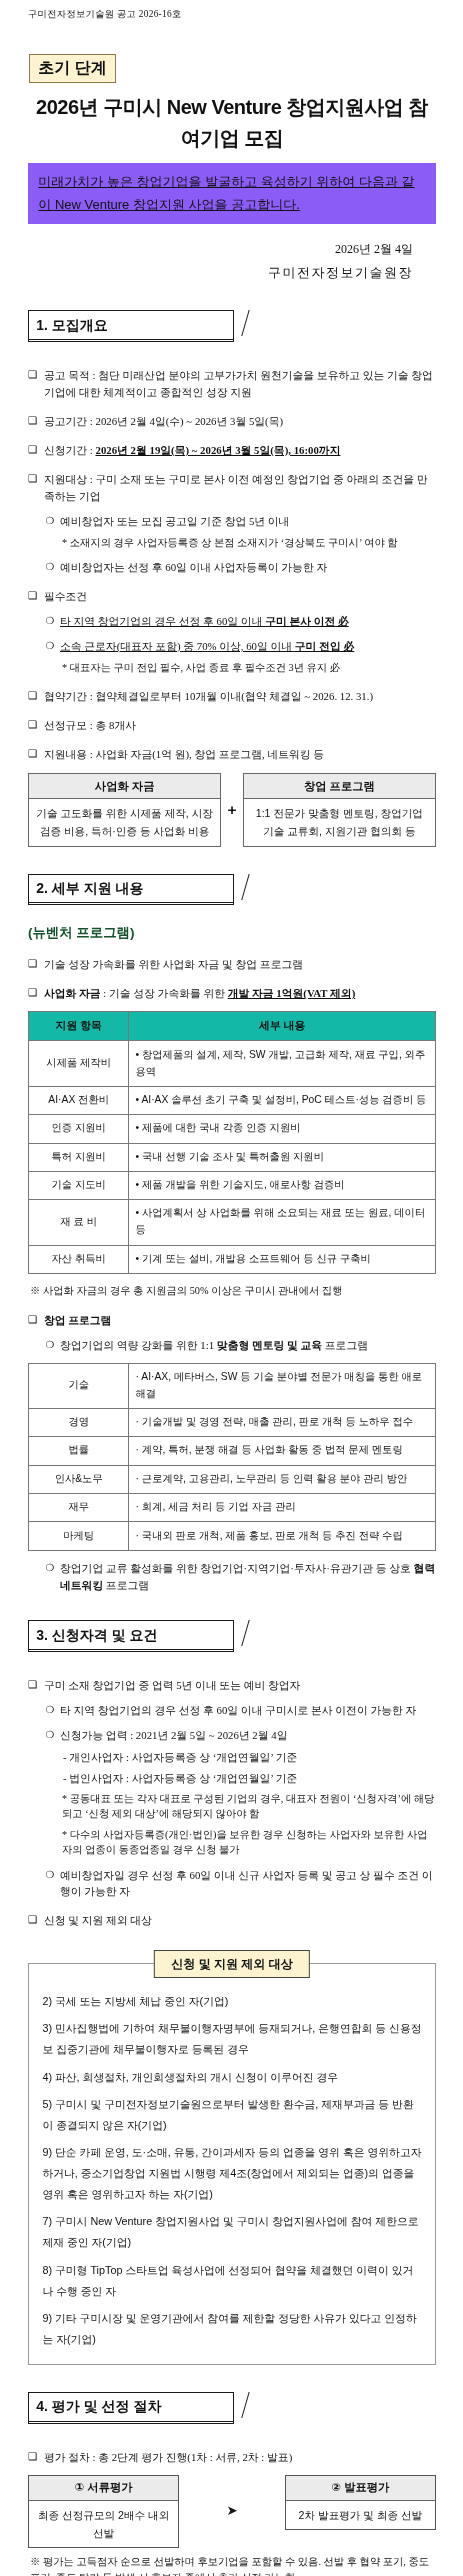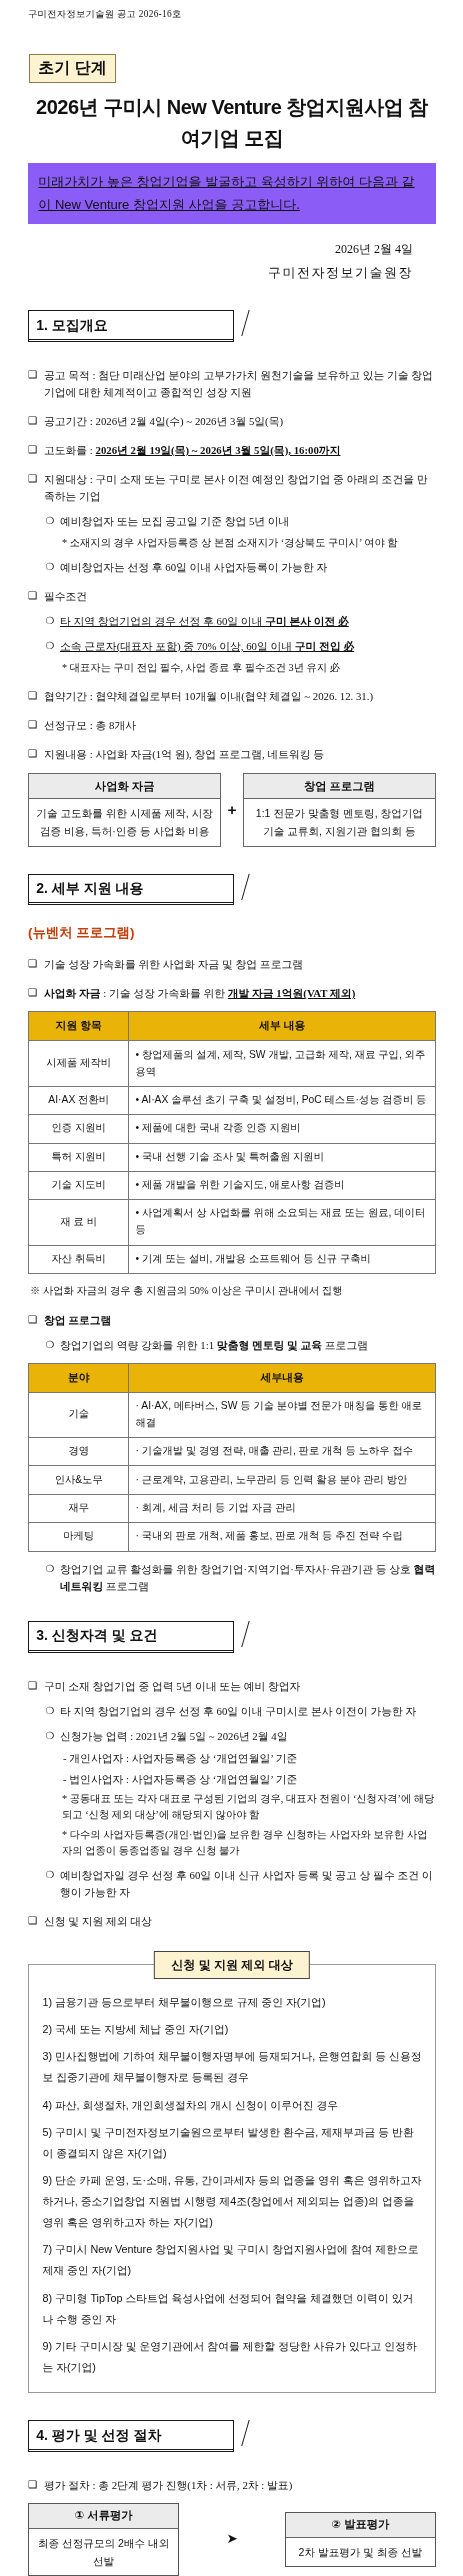--- a/index.html
+++ b/index.html
@@ -23,40 +23,40 @@
          border-right:1px solid #1a1a1a;transform:skewX(-16deg);}
   .b1{display:flex;gap:6.7px;margin:12.4px 0 5.2px;}
   .b1 .mk{flex:0 0 auto;font-size:10.3px;}
   .b2{display:flex;gap:5.7px;margin:8.2px 0 5.2px 17.5px;}
   .b2 .mk{flex:0 0 auto;font-size:9.8px;}
   .note{margin:5.2px 0 5.2px 25px;font-size:10.3px;}
   .note2{margin:4.1px 0 4.1px 34px;font-size:10.3px;}
   .dash{margin:4.1px 0 4.1px 35px;font-size:10.8px;}
   .ul{text-decoration:underline;}
   .bd{font-weight:bold;}
-  .navy{color:#c2410c;}
+  .navy{color:#14532d;}
   .fund-row{display:flex;align-items:stretch;margin:10.3px 0 3.1px;}
   .fbox{flex:1;border:0.8px solid #666;background:#fff;}
   .fh{background:#EBEBEB;text-align:center;font-family:"Liberation Sans","DejaVu Sans",sans-serif;
       font-weight:bold;font-size:11.3px;padding:3.1px 2.1px;border-bottom:1.5px double #666;}
   .fb{padding:5.2px 7.2px;text-align:center;font-size:10.6px;line-height:1.7;
       font-family:"Liberation Sans","DejaVu Sans",sans-serif;}
   .plus{align-self:center;font-size:15.5px;font-weight:bold;padding:0 6.2px;
         font-family:"Liberation Sans","DejaVu Sans",sans-serif;}
   table{border-collapse:collapse;width:100%;margin:9.3px 0;font-family:"Liberation Sans","DejaVu Sans",sans-serif;}
   th,td{border:0.8px solid #777;padding:5.2px 6.2px;font-size:10.3px;line-height:1.65;}
-  th{background:#eab308;font-weight:bold;font-size:10.8px;text-align:center;}
+  th{background:#14b8a6;font-weight:bold;font-size:10.8px;text-align:center;}
   td.kcol{text-align:center;width:87px;}
   .excl-wrap{position:relative;border:0.8px solid #999;margin-top:34px;padding:20.6px 13.4px 8.2px;
              font-family:"Liberation Sans","DejaVu Sans",sans-serif;}
   .excl-label{position:absolute;top:-14px;left:50%;transform:translateX(-50%);background:#FDF3D0;
               border:0.8px solid #444;padding:3.6px 16.5px;font-weight:bold;font-size:12px;white-space:nowrap;
               font-family:"Liberation Sans","DejaVu Sans",sans-serif;}
   .excl-item{font-size:10.8px;line-height:1.95;margin:6.2px 0;}
-  .proc-row{display:flex;align-items:center;margin:9.3px 0 6.2px;gap:40px;}
+  .proc-row{display:flex;align-items:flex-start;margin:9.3px 0 6.2px;gap:40px;}
   .pbox{flex:1;border:0.8px solid #555;}
   .parrow{align-self:center;font-size:13.4px;padding:0 7.2px;font-family:"DejaVu Sans",sans-serif;}
 </style>
 </head>
 <body>
 
 <div class="page">
 
   <div class="notice-no">구미전자정보기술원 공고 2026-16호</div>
 
@@ -75,21 +75,21 @@
     <div class="b1">
       <span class="mk">❑</span>
       <span>공고 목적 : 첨단 미래산업 분야의 고부가가치 원천기술을 보유하고 있는 기술 창업기업에 대한 체계적이고 종합적인 성장 지원</span>
     </div>
     <div class="b1">
       <span class="mk">❑</span>
       <span>공고기간 : 2026년 2월 4일(수) ~ 2026년 3월 5일(목)</span>
     </div>
     <div class="b1">
       <span class="mk">❑</span>
-      <span><span>고도화를 : </span><span class="ul bd">2026년 2월 19일(목) ~ 2026년 3월 5일(목), 16:00까지</span></span>
+      <span><span>신청기간 : </span><span class="ul bd">2026년 2월 19일(목) ~ 2026년 3월 5일(목), 16:00까지</span></span>
     </div>
     <div class="b1">
       <span class="mk">❑</span>
       <span>지원대상 : 구미 소재 또는 구미로 본사 이전 예정인 창업기업 중 아래의 조건을 만족하는 기업</span>
     </div>
     <div class="b2">
       <span class="mk">❍</span>
       <span>예비창업자 또는 모집 공고일 기준 창업 5년 이내</span>
     </div>
     <div class="note2">
@@ -202,31 +202,31 @@
       <span class="mk">❑</span>
       <span class="bd">창업 프로그램</span>
     </div>
     <div class="b2">
       <span class="mk">❍</span>
       <span><span>창업기업의 역량 강화를 위한 1:1 </span><span class="bd">맞춤형 멘토링 및 교육</span><span> 프로그램</span></span>
     </div>
 
     <table>
       <tbody>
-          <tr>
-        <th style="width:87px;">분야</th>
-        <th>세부내용</th>
-      </tr>
       <tr>
             <td class="kcol">기술</td>
             <td>· AI·AX, 메타버스, SW 등 기술 분야별 전문가 매칭을 통한 애로 해결</td>
           </tr>
       <tr>
             <td class="kcol">경영</td>
             <td>· 기술개발 및 경영 전략, 매출 관리, 판로 개척 등 노하우 접수</td>
+          </tr>
+      <tr>
+            <td class="kcol">법률</td>
+            <td>· 계약, 특허, 분쟁 해결 등 사업화 활동 중 법적 문제 멘토링</td>
           </tr>
       <tr>
             <td class="kcol">인사&amp;노무</td>
             <td>· 근로계약, 고용관리, 노무관리 등 인력 활용 분야 관리 방안</td>
           </tr>
       <tr>
             <td class="kcol">재무</td>
             <td>· 회계, 세금 처리 등 기업 자금 관리</td>
           </tr>
       <tr>
@@ -278,21 +278,20 @@
       <span>예비창업자일 경우 선정 후 60일 이내 신규 사업자 등록 및 공고 상 필수 조건 이행이 가능한 자</span>
     </div>
 
     <div class="b1">
       <span class="mk">❑</span>
       <span>신청 및 지원 제외 대상</span>
     </div>
 
     <div class="excl-wrap">
       <div class="excl-label">신청 및 지원 제외 대상</div>
-      <div class="excl-item">1) 금융기관 등으로부터 채무불이행으로 규제 중인 자(기업)</div>
       <div class="excl-item">2) 국세 또는 지방세 체납 중인 자(기업)</div>
       <div class="excl-item">3) 민사집행법에 기하여 채무불이행자명부에 등재되거나, 은행연합회 등 신용정보 집중기관에 채무불이행자로 등록된 경우</div>
       <div class="excl-item">4) 파산, 회생절차, 개인회생절차의 개시 신청이 이루어진 경우</div>
       <div class="excl-item">5) 구미시 및 구미전자정보기술원으로부터 발생한 환수금, 제재부과금 등 반환이 종결되지 않은 자(기업)</div>
       <div class="excl-item">9) 단순 카페 운영, 도·소매, 유통, 간이과세자 등의 업종을 영위 혹은 영위하고자 하거나, 중소기업창업 지원법 시행령 제4조(창업에서 제외되는 업종)의 업종을 영위 혹은 영위하고자 하는 자(기업)</div>
       <div class="excl-item">7) 구미시 New Venture 창업지원사업 및 구미시 창업지원사업에 참여 제한으로 제재 중인 자(기업)</div>
       <div class="excl-item">8) 구미형 TipTop 스타트업 육성사업에 선정되어 협약을 체결했던 이력이 있거나 수행 중인 자</div>
       <div class="excl-item">9) 기타 구미시장 및 운영기관에서 참여를 제한할 정당한 사유가 있다고 인정하는 자(기업)</div>
     </div>
   </div>

